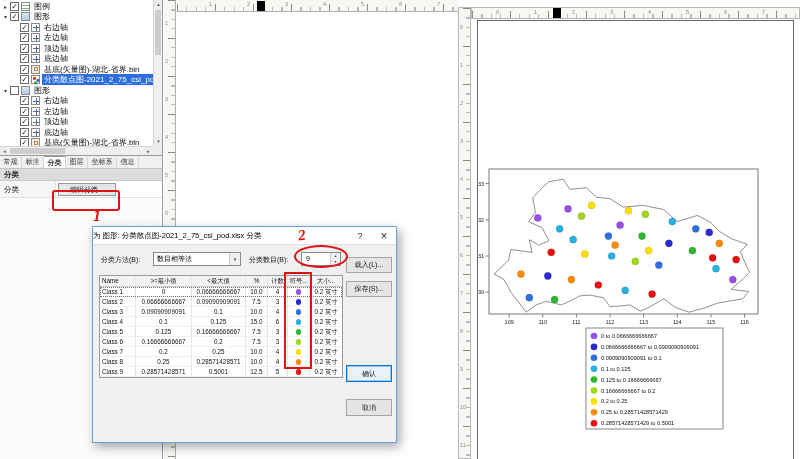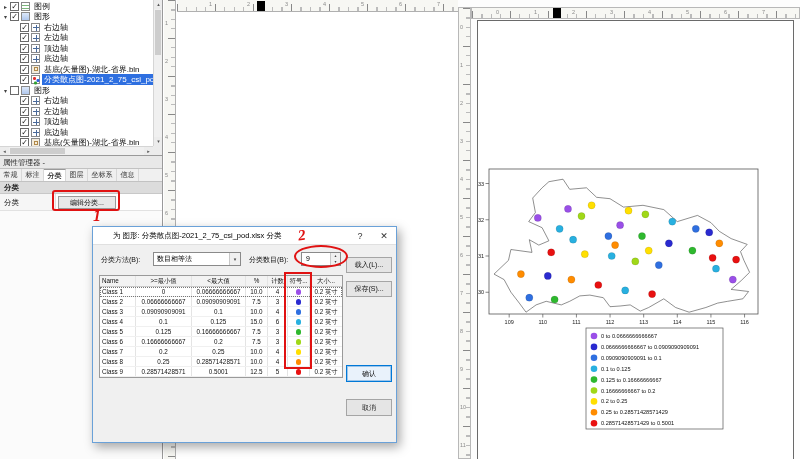--- a/index.html
+++ b/index.html
@@ -66,21 +66,21 @@
 #ruler-v-right{left:0;top:7px;width:13px;bottom:0;border:1px solid #b8b8b8;
  background-image:repeating-linear-gradient(180deg,#888 0 1px,transparent 1px 38px),repeating-linear-gradient(180deg,#bbb 0 1px,transparent 1px 9.5px);
  background-size:7px 100%,4px 100%;background-position:right top,right top;background-repeat:no-repeat}
 #page{position:absolute;left:19px;top:20px;width:317px;bottom:-2px;background:#fff;border:1px solid #6a6a6a}
 #map-svg{position:absolute;left:0;top:0}
 #map-svg text{font-family:"Liberation Sans","DejaVu Sans",sans-serif}
 
 
 #dialog{position:absolute;left:92px;top:226px;width:305px;height:217px;background:#f0f0f0;border:1px solid #6aa1d8;box-shadow:3px 4px 10px rgba(0,0,0,.35);z-index:10}
 .dlg-titlebar{display:flex;height:18px;background:#fff;border-bottom:1px solid #e0e0e0}
-.dlg-title{flex:1;font-size:7.5px;line-height:18px;padding-left:20px;color:#000;white-space:nowrap;overflow:hidden}
+.dlg-title{flex:1;font-size:7.5px;line-height:18px;padding-left:0;color:#000;white-space:nowrap;overflow:hidden}
 .dlg-tbtn{width:24px;text-align:center;font-size:9px;line-height:18px;color:#333}
 .dlg-body{position:absolute;left:0;top:18px;right:0;bottom:0}
 .dlg-label{position:absolute;font-size:7px;color:#111;white-space:nowrap}
 .dd{position:absolute;left:60px;top:7px;width:88px;height:14px;background:#fff;border:1px solid #8a8a8a;font-size:7px;line-height:12px;padding-left:3px}
 .dd-arrow{position:absolute;right:0;top:0;bottom:0;width:11px;background:#f0f0f0;border-left:1px solid #c8c8c8;font-size:5px;text-align:center;line-height:12px;color:#444}
 .spin{position:absolute;left:208px;top:7px;width:40px;height:14px;background:#fff;border:1px solid #8a8a8a;font-size:7px;line-height:12px;padding-left:4px}
 .sp-btns{position:absolute;right:0;top:0;bottom:0;width:10px;border-left:1px solid #c8c8c8;display:flex;flex-direction:column}
 .sp-btns span{flex:1;font-size:4px;line-height:6px;text-align:center;color:#444;background:#f0f0f0}
 .cls-table{position:absolute;left:6px;top:30px;width:244px;background:#fff;border:1px solid #9a9a9a}
 .thead{display:flex;background:#f3f3f3;border-bottom:1px solid #c9c9c9}
@@ -204,21 +204,20 @@
     </div>
     <div id="tree-hsb" class="sb">
       <span class="sb-btn" style="left:0">◂</span>
       <div class="sb-thumb"></div>
       <span class="sb-btn" style="right:0">▸</span>
     </div>
     <div class="corner"></div>
   </div>
 
   <div id="prop-panel">
-    <div class="pm-title">属性管理器 -</div>
     <div class="pm-tabs">
         <span class="pm-tab">常规</span>
         <span class="pm-tab">标注</span>
         <span class="pm-tab active">分类</span>
         <span class="pm-tab">图层</span>
         <span class="pm-tab">坐标系</span>
         <span class="pm-tab">信息</span>
       </div>
     <div class="pm-section">分类</div>
     <div class="pm-grid-row">

